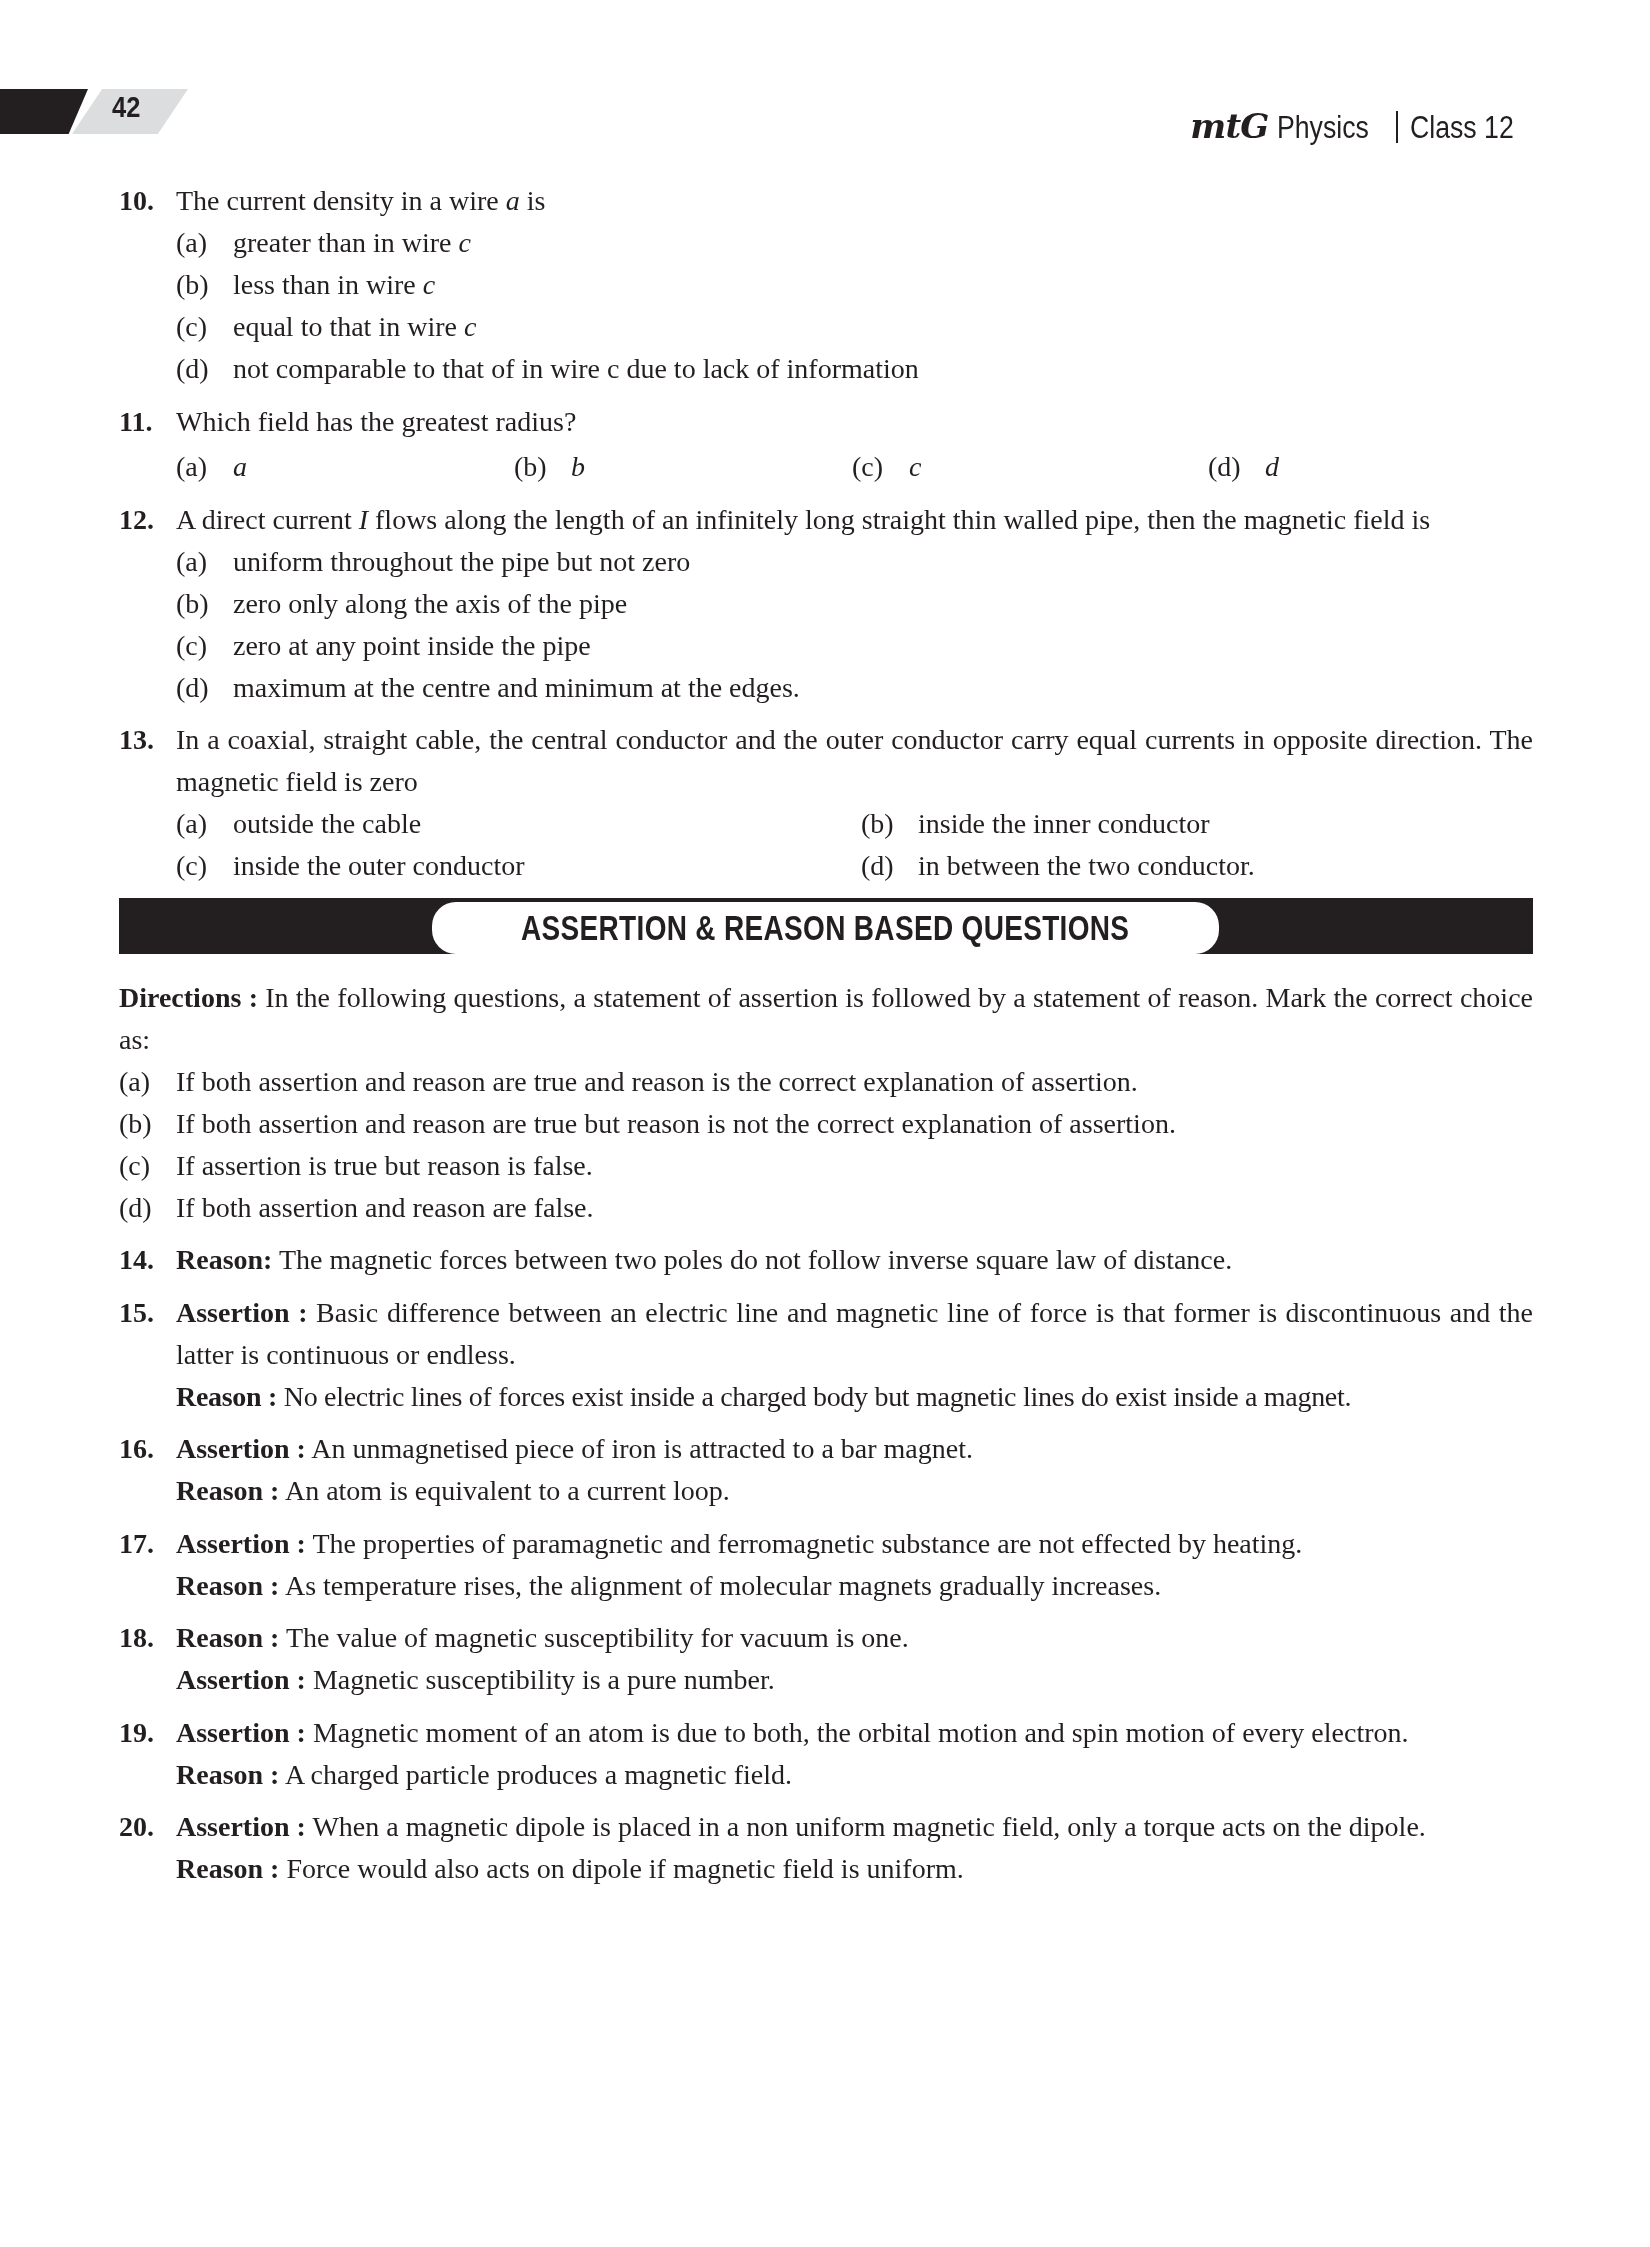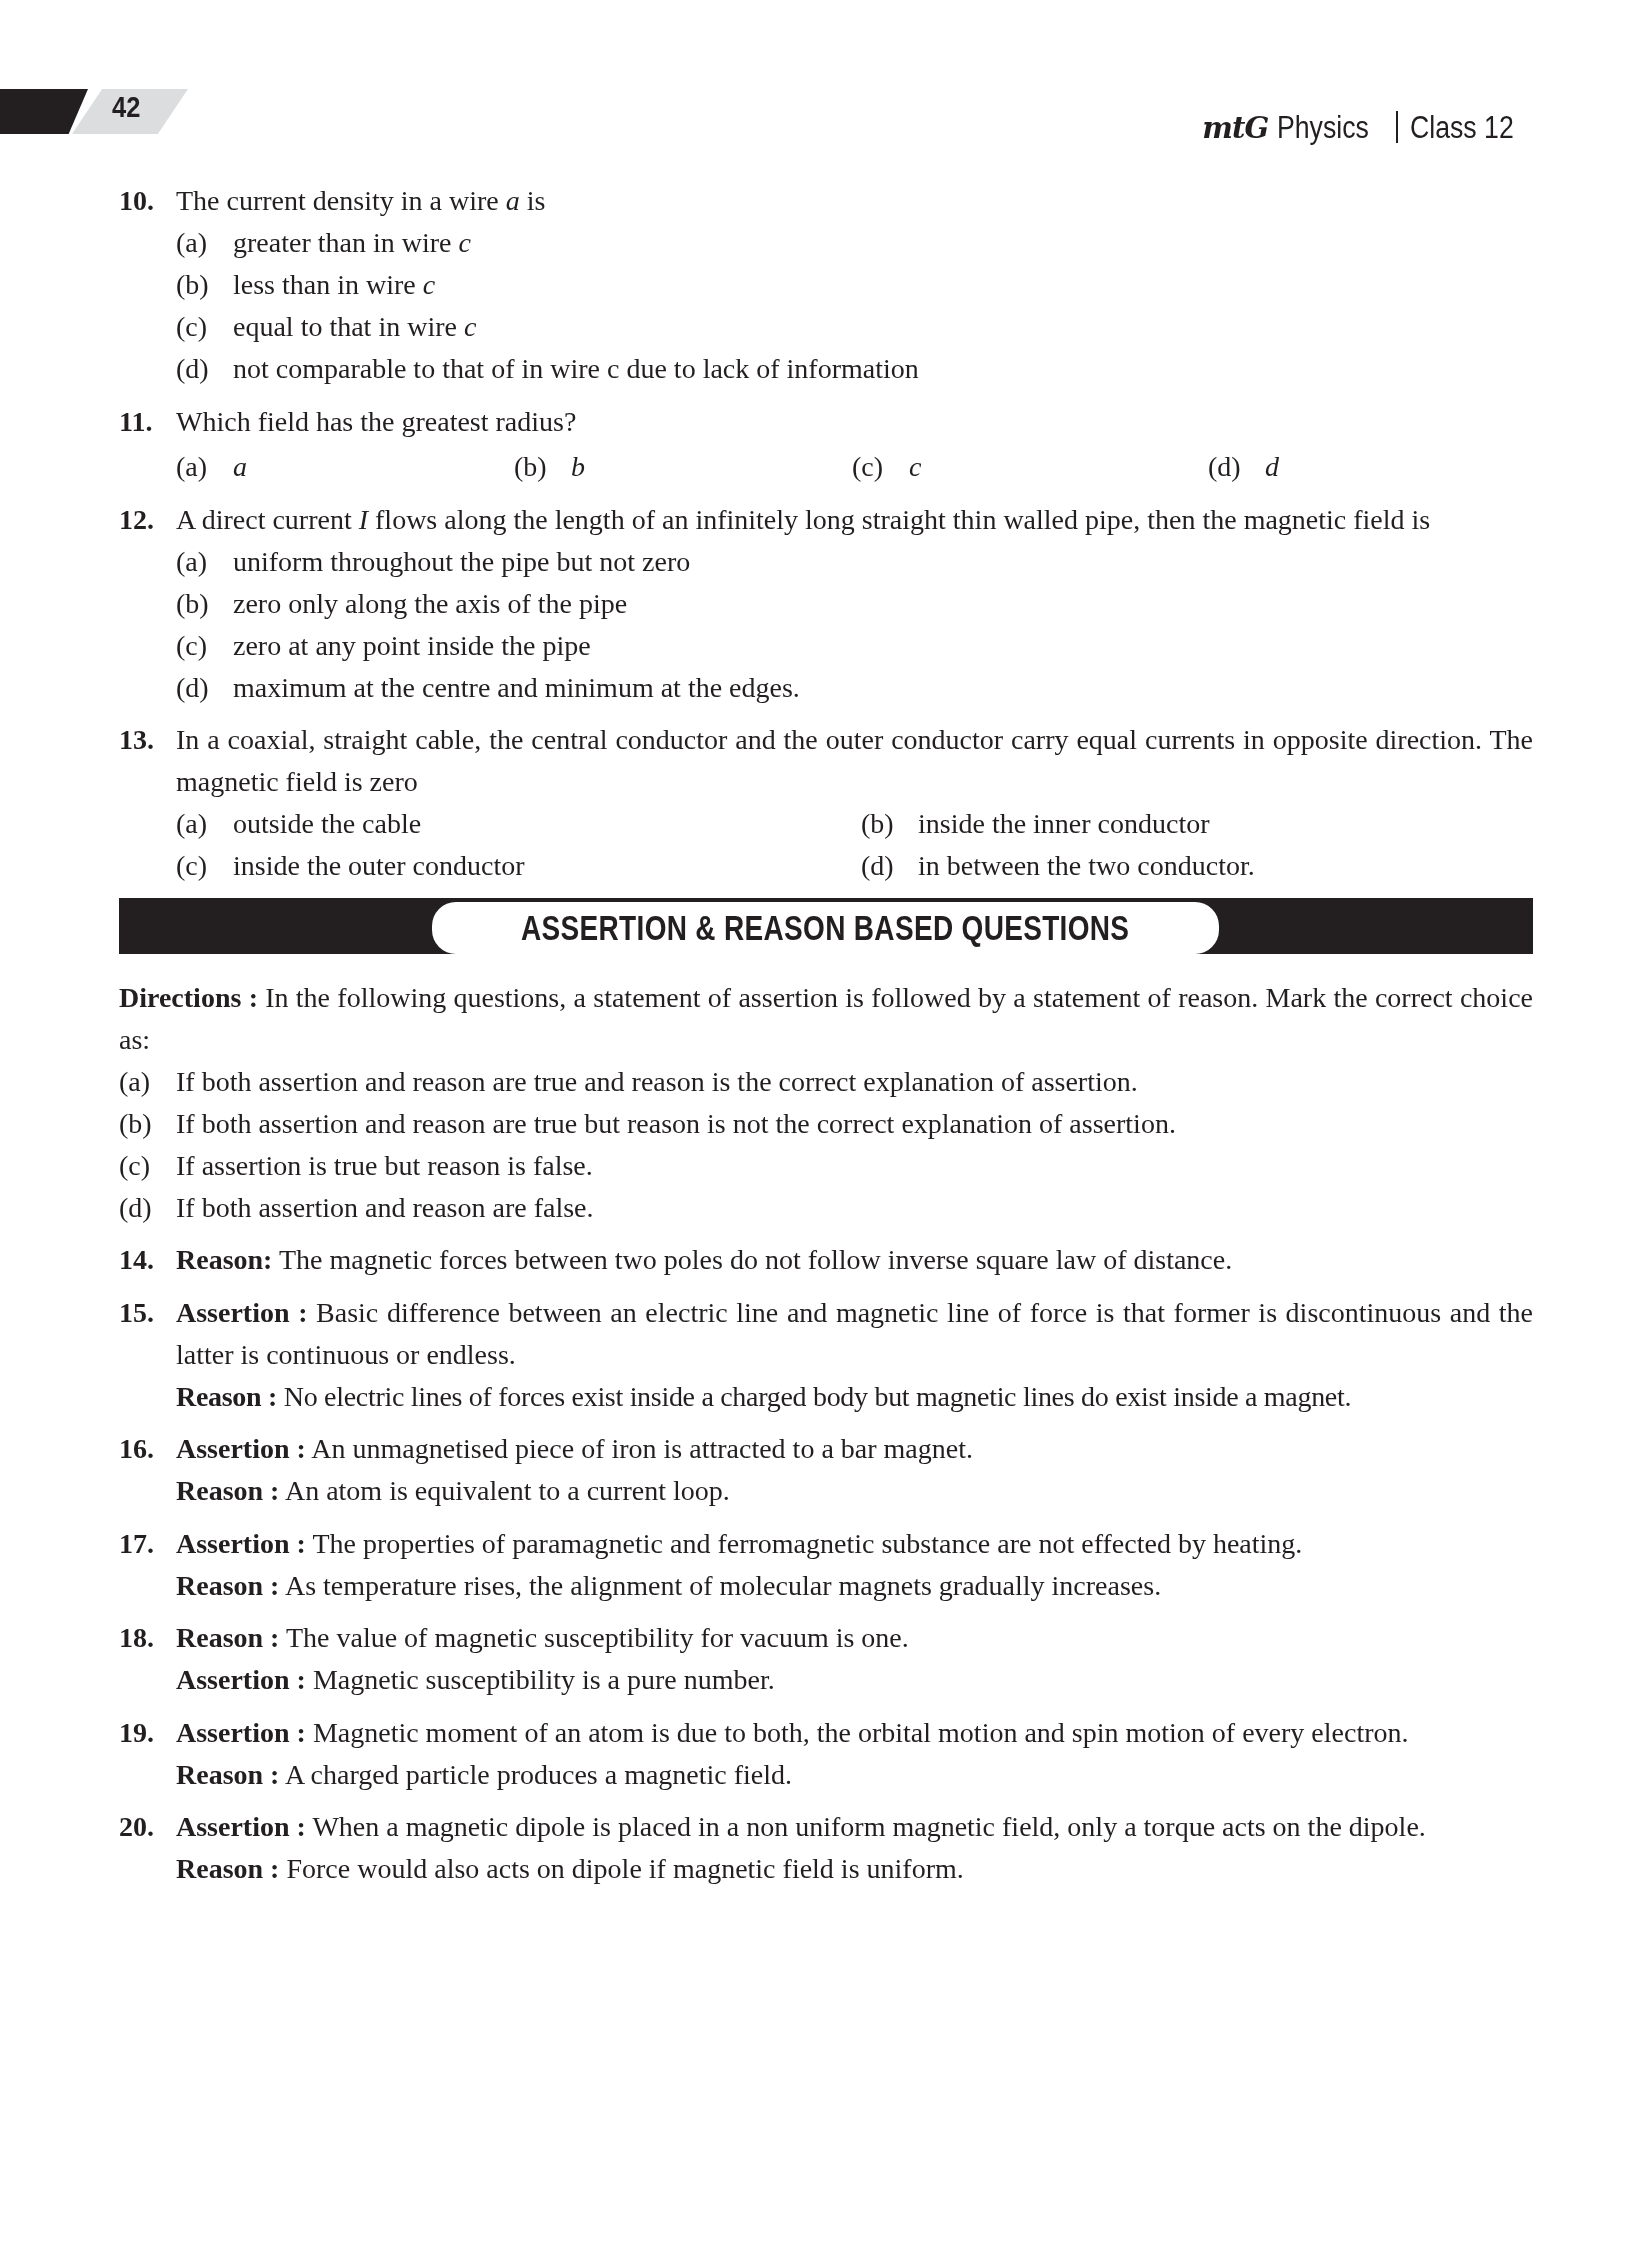--- a/index.html
+++ b/index.html
@@ -6,21 +6,21 @@
     body { width:1650px; height:2247px; position:relative; overflow:hidden;
            font-family:"Liberation Serif", "DejaVu Serif", serif; color:#231f20; }
     .hdr-black { position:absolute; left:0; top:89px; width:88px; height:45px; background:#231f20;
                  clip-path:polygon(0 0,100% 0,78% 100%,0 100%); }
     .hdr-gray { position:absolute; left:72px; top:89px; width:116px; height:45px; background:#dcdddf;
                 clip-path:polygon(26% 0,100% 0,74% 100%,0 100%); }
     .page-num { position:absolute; left:112px; top:90px; font-family:"Liberation Sans", sans-serif; font-weight:bold;
                 font-size:30px; color:#231f20; transform:scaleX(0.85); transform-origin:left; }
     .brand { position:absolute; right:119px; top:106px; font-family:"Liberation Sans", sans-serif; font-size:31px;
              color:#231f20; display:flex; align-items:baseline; white-space:nowrap; }
-    .brand .logo { font-family:"DejaVu Serif", serif; font-weight:bold; font-style:italic; font-size:29px; margin-right:8.8px;
+    .brand .logo { font-family:"DejaVu Serif", serif; font-weight:bold; font-style:italic; font-size:34px; margin-right:8.8px;
                    letter-spacing:-0.9px; }
     .brand .sep { display:inline-block; width:1.8px; height:32px; background:#231f20; margin:0 12.3px; position:relative; top:5.3px; }
     .brand span.t { transform:scaleX(0.86); transform-origin:left; display:inline-block; }
 
     .content { position:absolute; left:119px; top:180px; width:1414px; font-size:28px; line-height:42px; }
     .q { display:flex;justify-content:flex-end; }
     .q .num { width:57px; flex:none; font-weight:bold; }
     .q .body { flex:1; text-align:justify; }
     .opt { display:flex; }
     .opt .lab { width:57px; flex:none; }

